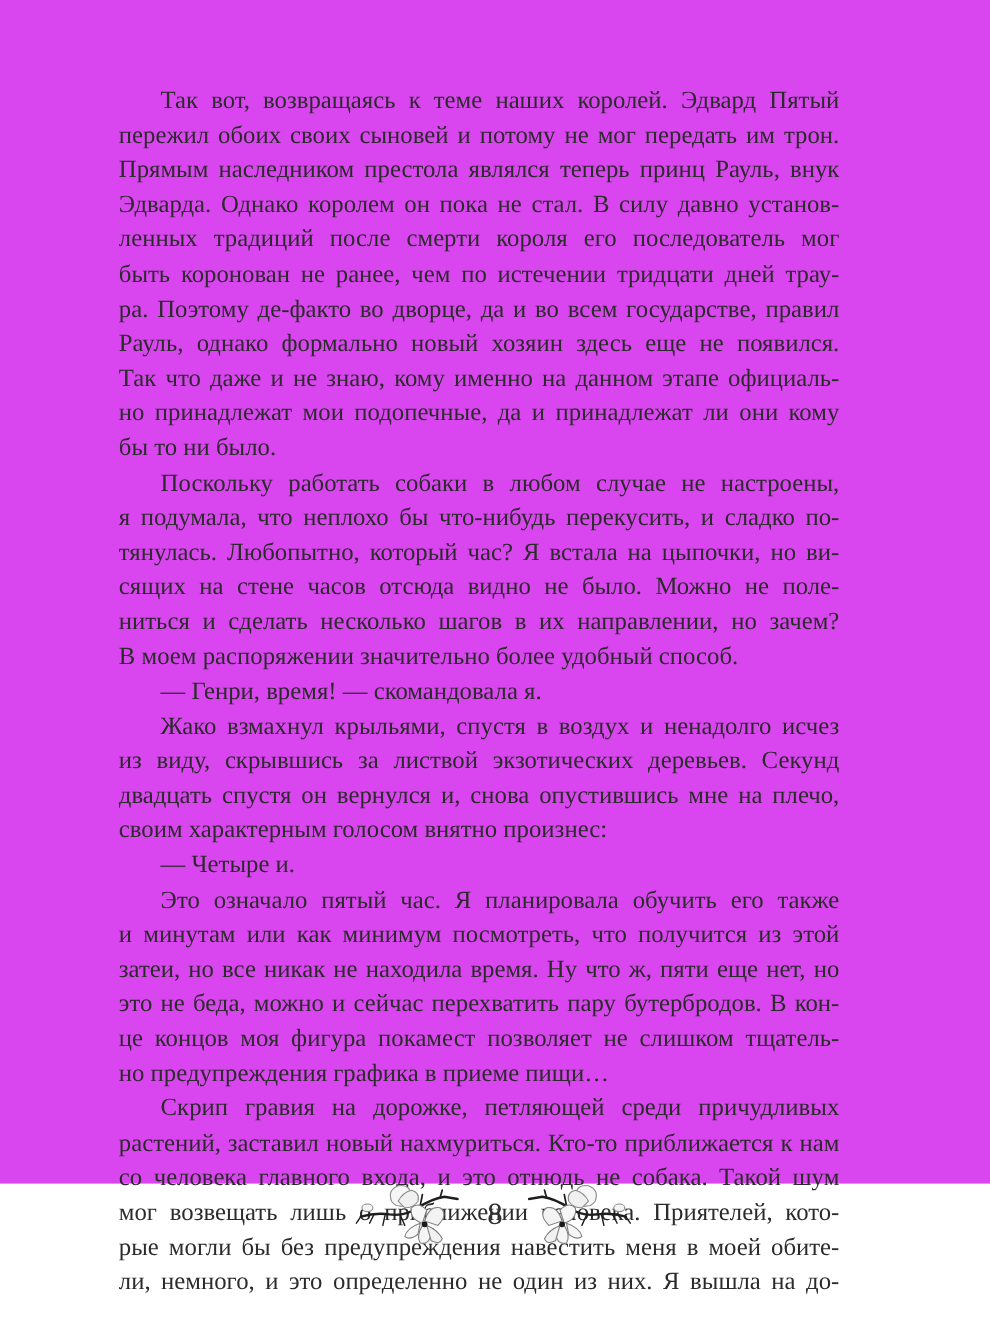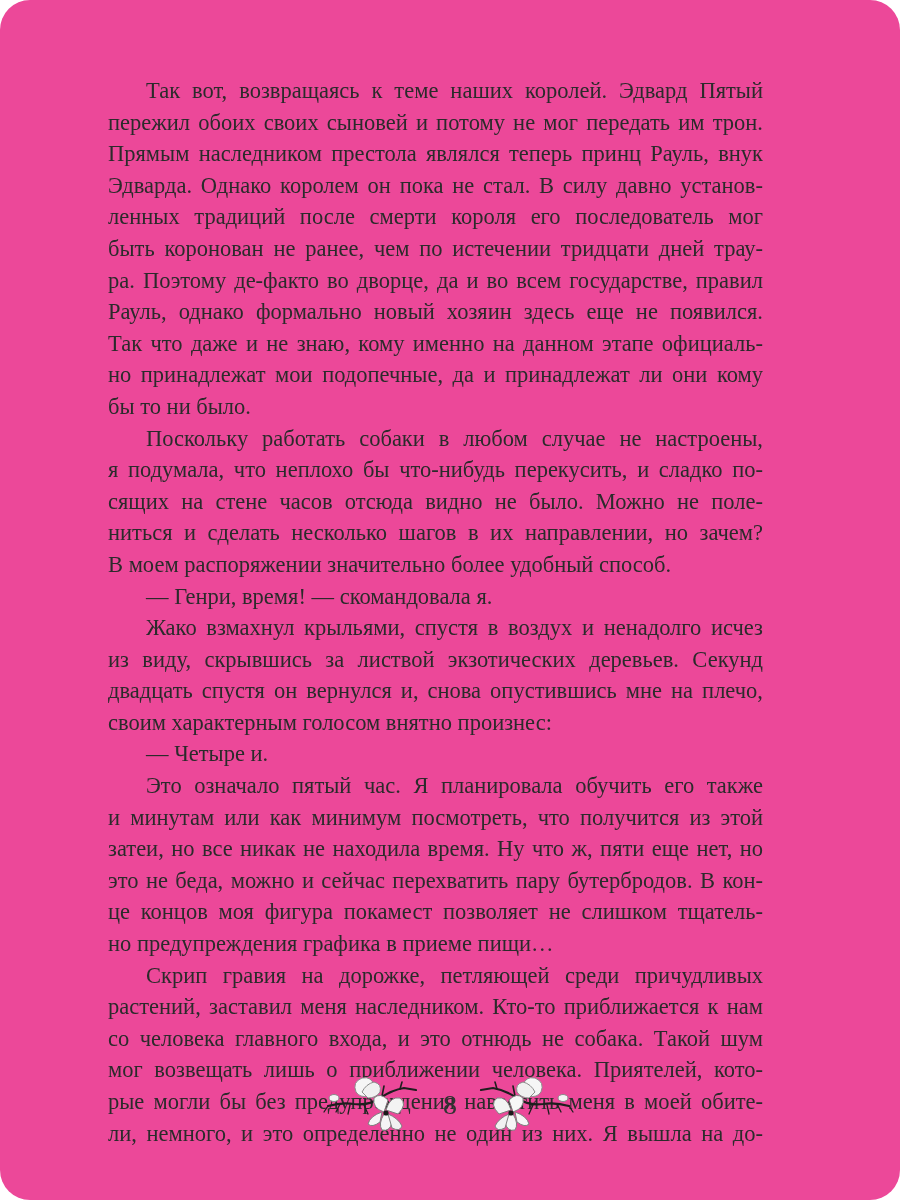--- a/index.html
+++ b/index.html
@@ -10,23 +10,22 @@
     body {
       width: 900px;
       height: 1200px;
       position: relative;
       overflow: hidden;
     }
     .page {
       position: absolute;
       left: 0; top: 0;
       width: 900px;
-      height: 1200px;
-      background: #ec4899;
-      border-radius: 30px;
+      height: 1076px;
+      background: #d946ef;
     }
     .text-block {
       position: absolute;
       left: 108px;
       top: 75px;
       width: 655px;
       font-family: "Liberation Serif", "DejaVu Serif", serif;
       font-size: 22.5px;
       color: #2b2b2b;
     }
@@ -88,20 +87,21 @@
       <span class="line">ра. Поэтому де-факто во дворце, да и во всем государстве, правил</span>
       <span class="line">Рауль, однако формально новый хозяин здесь еще не появился.</span>
       <span class="line">Так что даже и не знаю, кому именно на данном этапе официаль-</span>
       <span class="line">но принадлежат мои подопечные, да и принадлежат ли они кому</span>
       <span class="line last">бы то ни было.</span>
     </div>
 
     <div>
       <span class="line indent">Поскольку работать собаки в любом случае не настроены,</span>
       <span class="line">я подумала, что неплохо бы что-нибудь перекусить, и сладко по-</span>
+      <span class="line">тянулась. Любопытно, который час? Я встала на цыпочки, но ви-</span>
       <span class="line">сящих на стене часов отсюда видно не было. Можно не поле-</span>
       <span class="line">ниться и сделать несколько шагов в их направлении, но зачем?</span>
       <span class="line last">В моем распоряжении значительно более удобный способ.</span>
     </div>
 
     <div>
       <span class="line indent last">— Генри, время! — скомандовала я.</span>
     </div>
 
     <div>
@@ -119,21 +119,21 @@
       <span class="line indent">Это означало пятый час. Я планировала обучить его также</span>
       <span class="line">и минутам или как минимум посмотреть, что получится из этой</span>
       <span class="line">затеи, но все никак не находила время. Ну что ж, пяти еще нет, но</span>
       <span class="line">это не беда, можно и сейчас перехватить пару бутербродов. В кон-</span>
       <span class="line">це концов моя фигура покамест позволяет не слишком тщатель-</span>
       <span class="line last">но предупреждения графика в приеме пищи…</span>
     </div>
 
     <div>
       <span class="line indent">Скрип гравия на дорожке, петляющей среди причудливых</span>
-      <span class="line">растений, заставил меня наследником. Кто-то приближается к нам</span>
+      <span class="line">растений, заставил новый нахмуриться. Кто-то приближается к нам</span>
       <span class="line">со человека главного входа, и это отнюдь не собака. Такой шум</span>
       <span class="line">мог возвещать лишь о приближении человека. Приятелей, кото-</span>
       <span class="line">рые могли бы без предупреждения навестить меня в моей обите-</span>
       <span class="line">ли, немного, и это определенно не один из них. Я вышла на до-</span>
     </div>
 
   </div>
 
   <div class="footer">
     <svg class="ornament left" viewBox="0 0 100 66" xmlns="http://www.w3.org/2000/svg">

